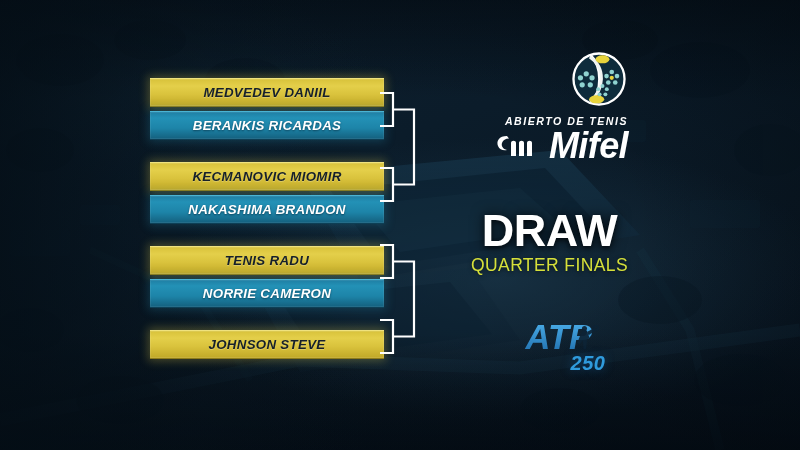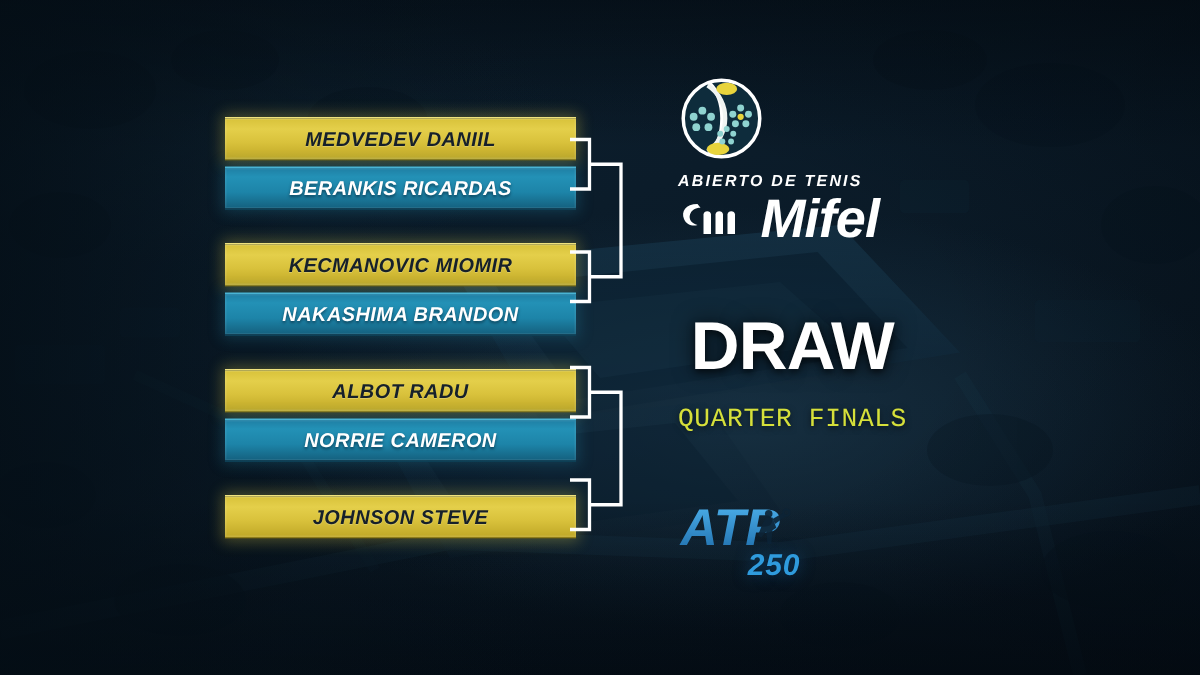--- a/index.html
+++ b/index.html
@@ -82,21 +82,21 @@
     background:linear-gradient(to bottom, rgba(16,34,48,.92), rgba(8,20,30,.92));
     border-radius:1px; z-index:-1;
   }
 
   
   #lines{ position:absolute; left:380px; top:70px; width:64px; height:310px; }
 
   
   #panel{
     position:absolute; left:452px; top:50px; width:176px;
-    display:flex; flex-direction:column; align-items:flex-start;
+    display:flex; flex-direction:column; align-items:flex-end;
   }
 
   #ball{ width:58px; height:58px; display:block; }
 
   .abierto{
     margin-top:7px;
     color:#ffffff;
     font-size:10.6px;
     font-weight:700;
     font-style:italic;
@@ -118,28 +118,27 @@
     color:#ffffff;
     font-weight:700;
     font-size:45px;
     line-height:.92;
     letter-spacing:-.5px;
     text-shadow:0 0 14px rgba(0,0,0,.75), 0 2px 5px rgba(0,0,0,.6);
   }
   #main-draw{ margin-top:46px; text-align:center; }
 
   .quarter{
-    margin-top:19px;
+    margin-top:4px;
     color:#d6e03a;
     font-size:17.5px;
     font-weight:400;
     letter-spacing:.4px;
     white-space:nowrap;
     text-shadow:0 1px 4px rgba(0,0,0,.6);
-    font-family:Liberation Mono, monospace;
   }
 
   #atp-wrap{ margin-top:42px; display:flex; flex-direction:column; align-items:center; }
   #atp-mark{ width:104px; height:40px; display:block; }
   .atp250{
     color:#2f9bdd;
     font-size:20px;
     font-weight:700;
     font-style:italic;
     letter-spacing:.5px;
@@ -215,21 +214,21 @@
     <div class="slot gold">
       <span class="nm">KECMANOVIC MIOMIR</span>
     </div>
     <div class="slot blue">
       <span class="nm">NAKASHIMA BRANDON</span>
     </div>
   </div>
 
   <div class="pair">
     <div class="slot gold">
-      <span class="nm">ALBOT RADU</span>
+      <span class="nm">TENIS RADU</span>
     </div>
     <div class="slot blue">
       <span class="nm">NORRIE CAMERON</span>
     </div>
   </div>
 
   <div class="pair">
     <div class="slot gold">
       <span class="nm">JOHNSON STEVE</span>
     </div>

